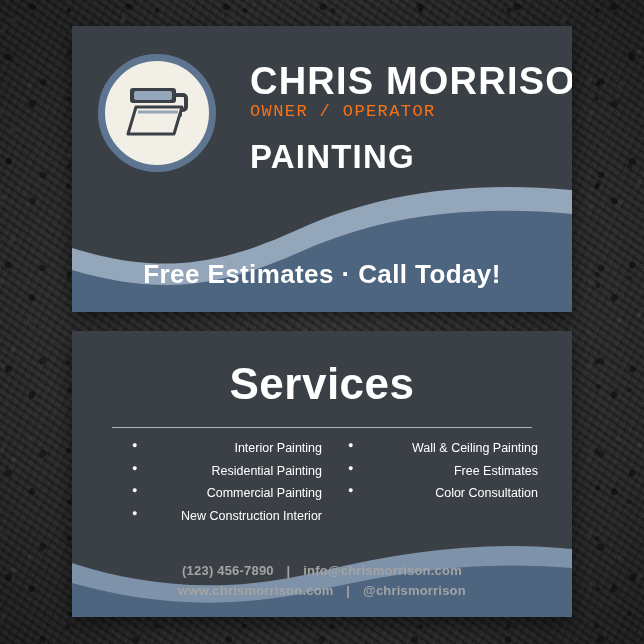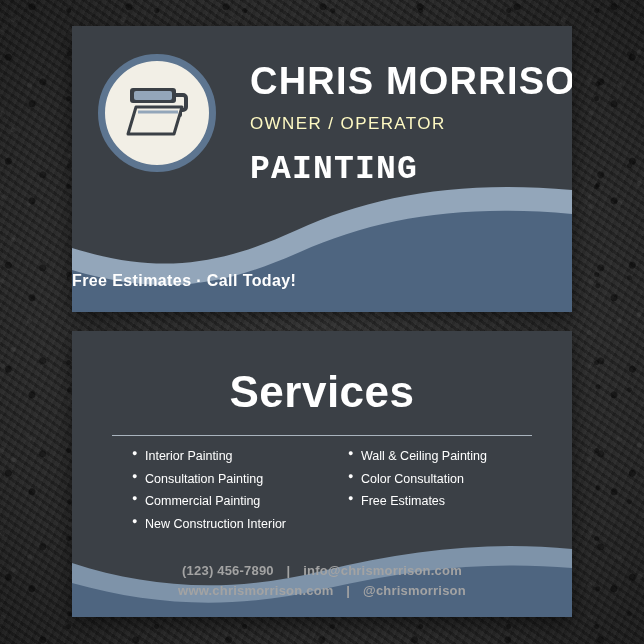--- a/index.html
+++ b/index.html
@@ -94,42 +94,42 @@
   }
   .name {
     color: #ffffff;
     font-size: 38px;
     font-weight: bold;
     letter-spacing: 1.2px;
     line-height: 1.05;
     white-space: nowrap;
   }
   .role {
-    color: #fef9c3;
+    color: #f97316;
     font-size: 17px;
     letter-spacing: 1.4px;
-    margin-top: 12px;
+    margin-top: 0;
+    font-family: Liberation Mono, monospace;
   }
   .service-word {
     color: #ffffff;
     font-size: 33px;
     font-weight: bold;
     letter-spacing: 1.2px;
     margin-top: 17px;
-    font-family: Liberation Mono, monospace;
   }
 
   .tagline {
     position: absolute;
     left: 0;
     right: 0;
     bottom: 22px;
-    text-align: left;
-    color: #ffffff;
-    font-size: 16px;
+    text-align: center;
+    color: #ffffff;
+    font-size: 26px;
     font-weight: bold;
     letter-spacing: 0.4px;
   }
 
   
   .back-inner {
     position: relative;
     height: 100%;
     background: #3b4046;
   }
@@ -137,21 +137,21 @@
     position: absolute;
     left: 0;
     bottom: 0;
     width: 500px;
     height: 120px;
     display: block;
   }
   .back-content {
     position: absolute;
     inset: 0;
-    padding: 16px 34px;
+    padding: 8px 34px;
   }
   .services-title {
     text-align: center;
     color: #ffffff;
     font-size: 44px;
     font-weight: bold;
     letter-spacing: 0.5px;
     margin-top: 20px;
   }
   .divider {
@@ -168,20 +168,21 @@
     flex: 1;
   }
   .svc-item {
     color: #ffffff;
     font-size: 12.5px;
     line-height: 1.0;
     margin-bottom: 10px;
     position: relative;
     padding-left: 13px;
     white-space: nowrap;
+    text-align: right;
   }
   .svc-item::before {
     content: "\25CF";
     position: absolute;
     left: 0;
     top: -1px;
     font-size: 9px;
     color: #ffffff;
   }
 
@@ -248,28 +249,28 @@
         <path d="M0,86 C85,110 165,112 252,92 C342,71 422,64 500,71 L500,120 L0,120 Z" fill="#4e6580"></path>
       </svg>
 
       <div class="back-content">
         <div class="services-title">Services</div>
         <div class="divider"></div>
 
         <div class="svc-columns">
           <div class="svc-col">
             <div class="svc-item">Interior Painting</div>
-            <div class="svc-item">Consultation Painting</div>
+            <div class="svc-item">Residential Painting</div>
             <div class="svc-item">Commercial Painting</div>
             <div class="svc-item">New Construction Interior</div>
           </div>
           <div class="svc-col">
             <div class="svc-item">Wall &amp; Ceiling Painting</div>
+            <div class="svc-item">Free Estimates</div>
             <div class="svc-item">Color Consultation</div>
-            <div class="svc-item">Free Estimates</div>
           </div>
         </div>
 
         <div class="contact">
           <div class="contact-line">
             <span>(123) 456-7890</span>
             <span class="contact-sep">|</span>
             <span>info@chrismorrison.com</span>
           </div>
           <div class="contact-line">

